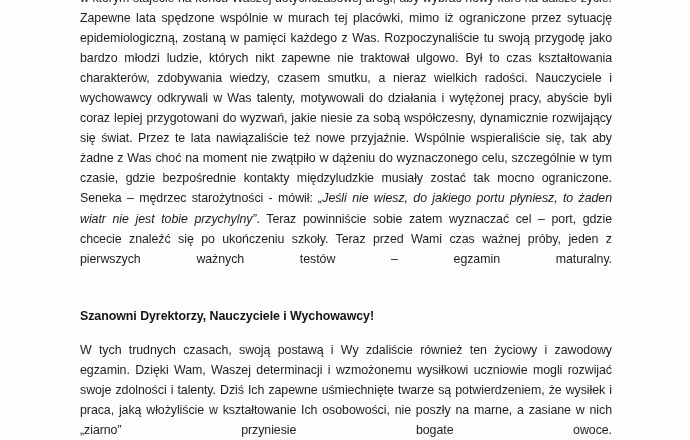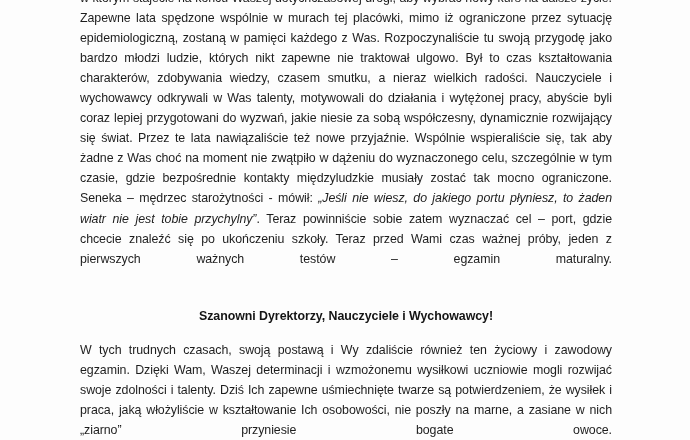--- a/index.html
+++ b/index.html
@@ -42,21 +42,21 @@
   }
   p.para.gap {
     margin-top: 14.5px;
   }
   p.heading {
     margin: 0;
     margin-top: 17px;
     font-size: 12.4px;
     line-height: 20.05px;
     font-weight: bold;
-    text-align: center;
+    text-align: left;
     color: #141414;
     letter-spacing: -0.05px;
   }
   .it {
     font-style: italic;
   }
   
   p.para::after {
     content: "";
     display: inline-block;

